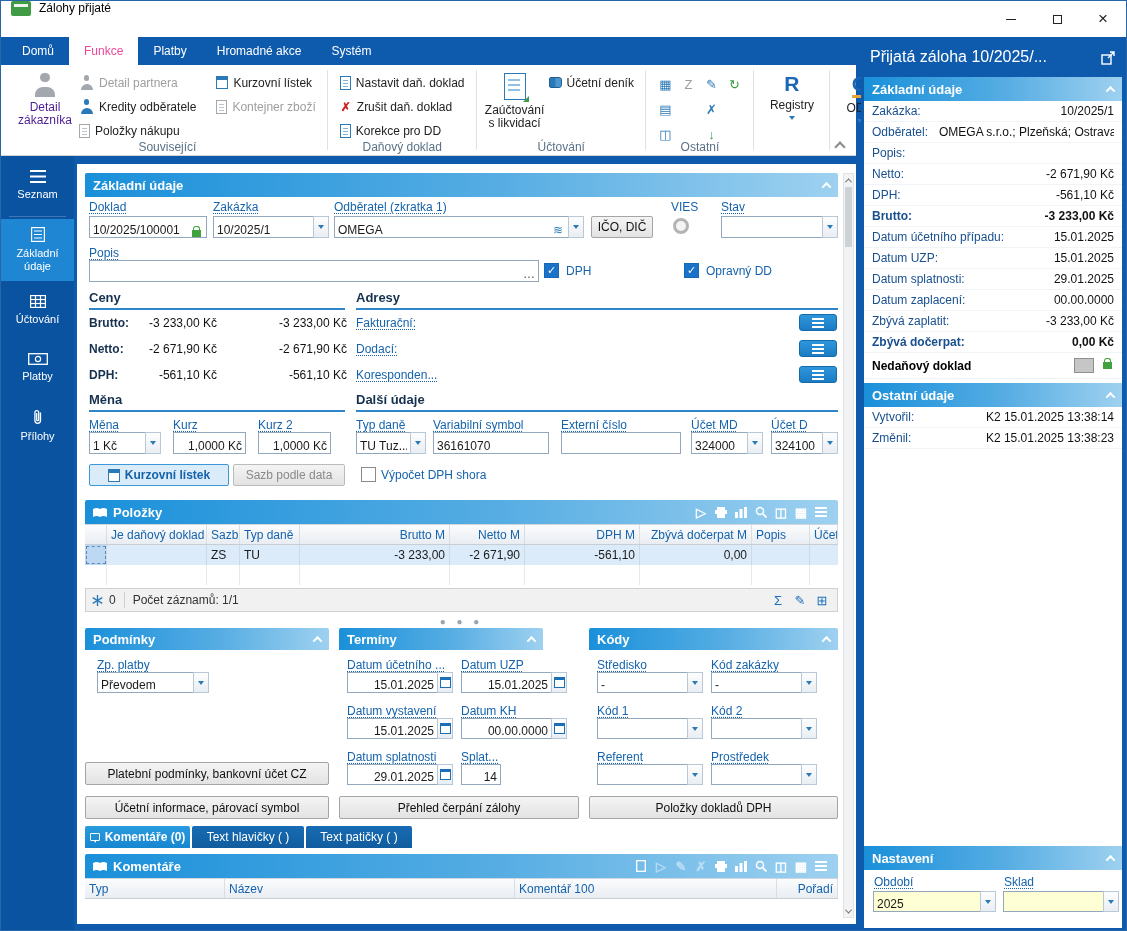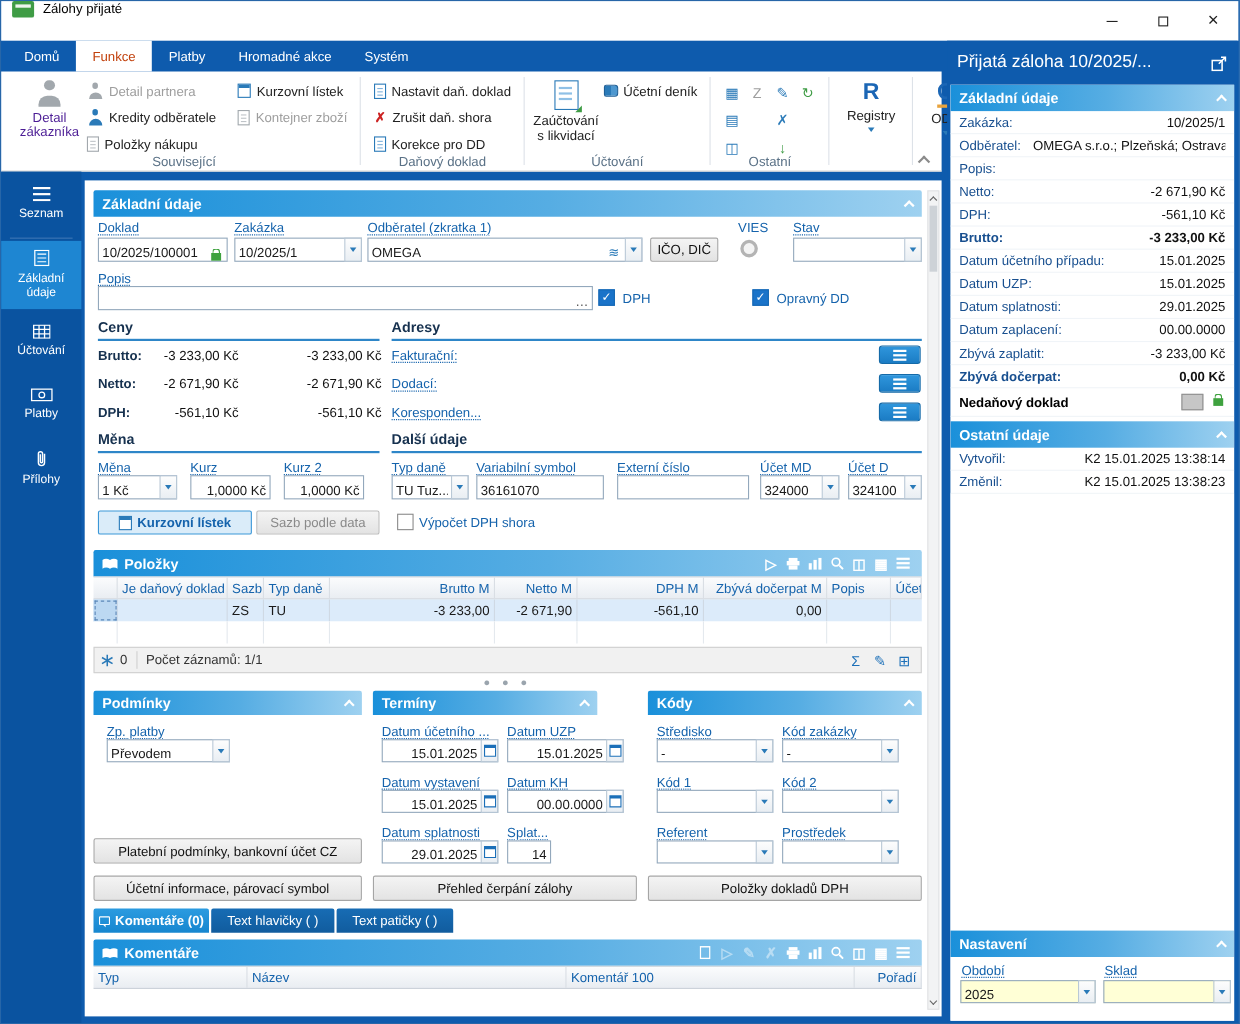--- a/index.html
+++ b/index.html
@@ -13,21 +13,21 @@
   .appicon::after { content:""; position:absolute; left:3px; top:3px; right:3px; height:3px; background:#fff; opacity:.9; }
   .tb-title { font-size:12px; color:#000; }
   .win-controls { margin-left:auto; display:flex; height:100%; }
   .winbtn { width:46px; height:100%; display:flex; align-items:center; justify-content:center; color:#222; font-size:14px; }
   .minglyph { width:10px; height:1px; background:#222; }
   .maxglyph { width:9px; height:9px; border:1px solid #222; }
 
   
   .tabsrow { position:absolute; top:36px; left:0; width:858px; height:28px; display:flex; padding-left:6px; }
   .rtab { color:#fff; font-size:12px; padding:0 15px; line-height:28px; }
-  .rtab.active { background:#fff; color:#c2410c; }
+  .rtab.active { background:#fff; color:#ec4899; }
 
   
   .ribbon { position:absolute; top:64px; left:0; width:855px; height:91px; background:#fff; border-bottom:1px solid #d4d4d4; display:flex; padding-left:6px; }
   .rgroup { position:relative; display:flex; align-items:flex-start; padding:5px 8px 16px 8px; }
   .rgroup::after { content:""; position:absolute; right:0; top:5px; bottom:5px; width:1px; background:#dde2e8; }
   .glabel { position:absolute; left:0; right:0; bottom:1px; text-align:center; color:#5a7186; font-size:12px; }
   .rbig { width:60px; display:flex; flex-direction:column; align-items:center; gap:4px; padding-top:3px; text-align:center; font-size:12px; line-height:13px; color:#222; }
   .rbig.dis { color:#4c1d95; }
   .rcol { display:flex; flex-direction:column; justify-content:flex-start; gap:3px; padding-top:2px; }
   .ritem { display:flex; align-items:center; gap:5px; height:21px; padding:0 4px; font-size:12px; color:#222; white-space:nowrap; }
@@ -189,21 +189,21 @@
     </div>
 
     <div class="rgroup">
       <div class="rcol">
         <div class="ritem">
             <span class="mdoc"></span>
             <span>Nastavit daň. doklad</span>
           </div>
         <div class="ritem">
             <span class="redx">✗</span>
-            <span>Zrušit daň. shora</span>
+            <span>Zrušit daň. doklad</span>
           </div>
         <div class="ritem">
             <span class="mdoc"></span>
             <span>Korekce pro DD</span>
           </div>
       </div>
       <span class="glabel">Daňový doklad</span>
     </div>
 
     <div class="rgroup">

